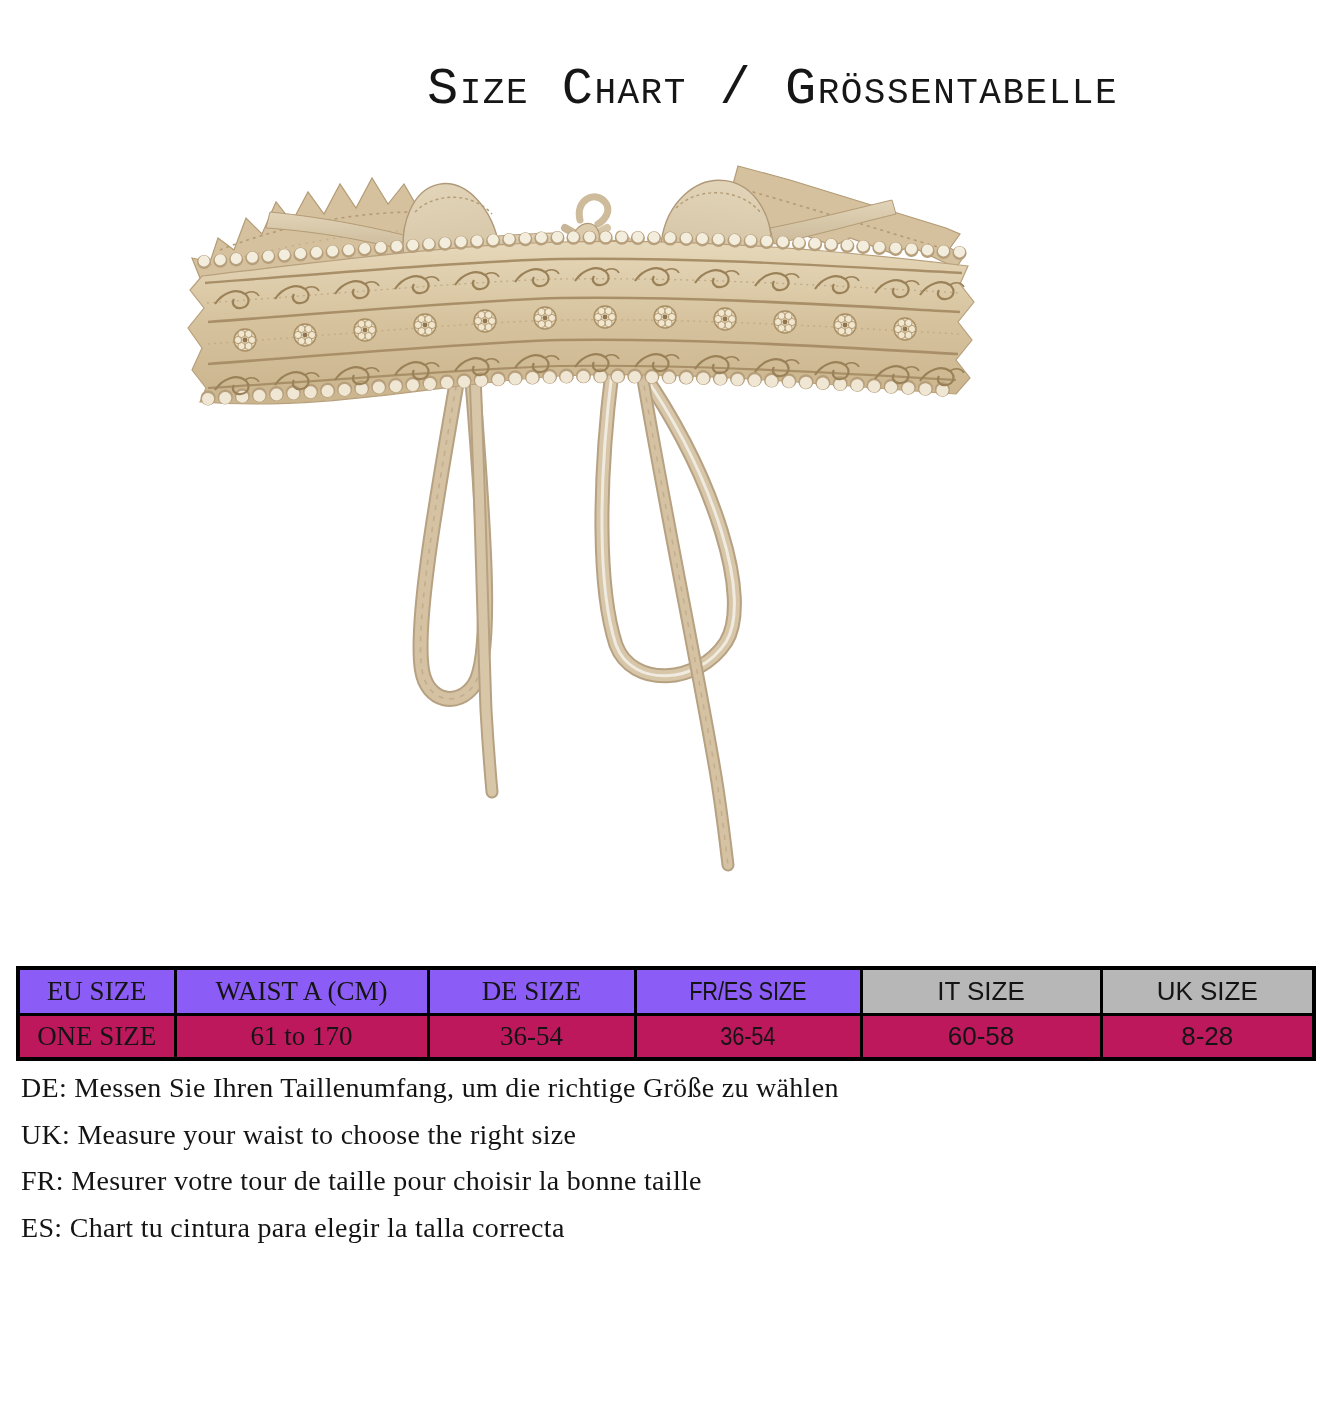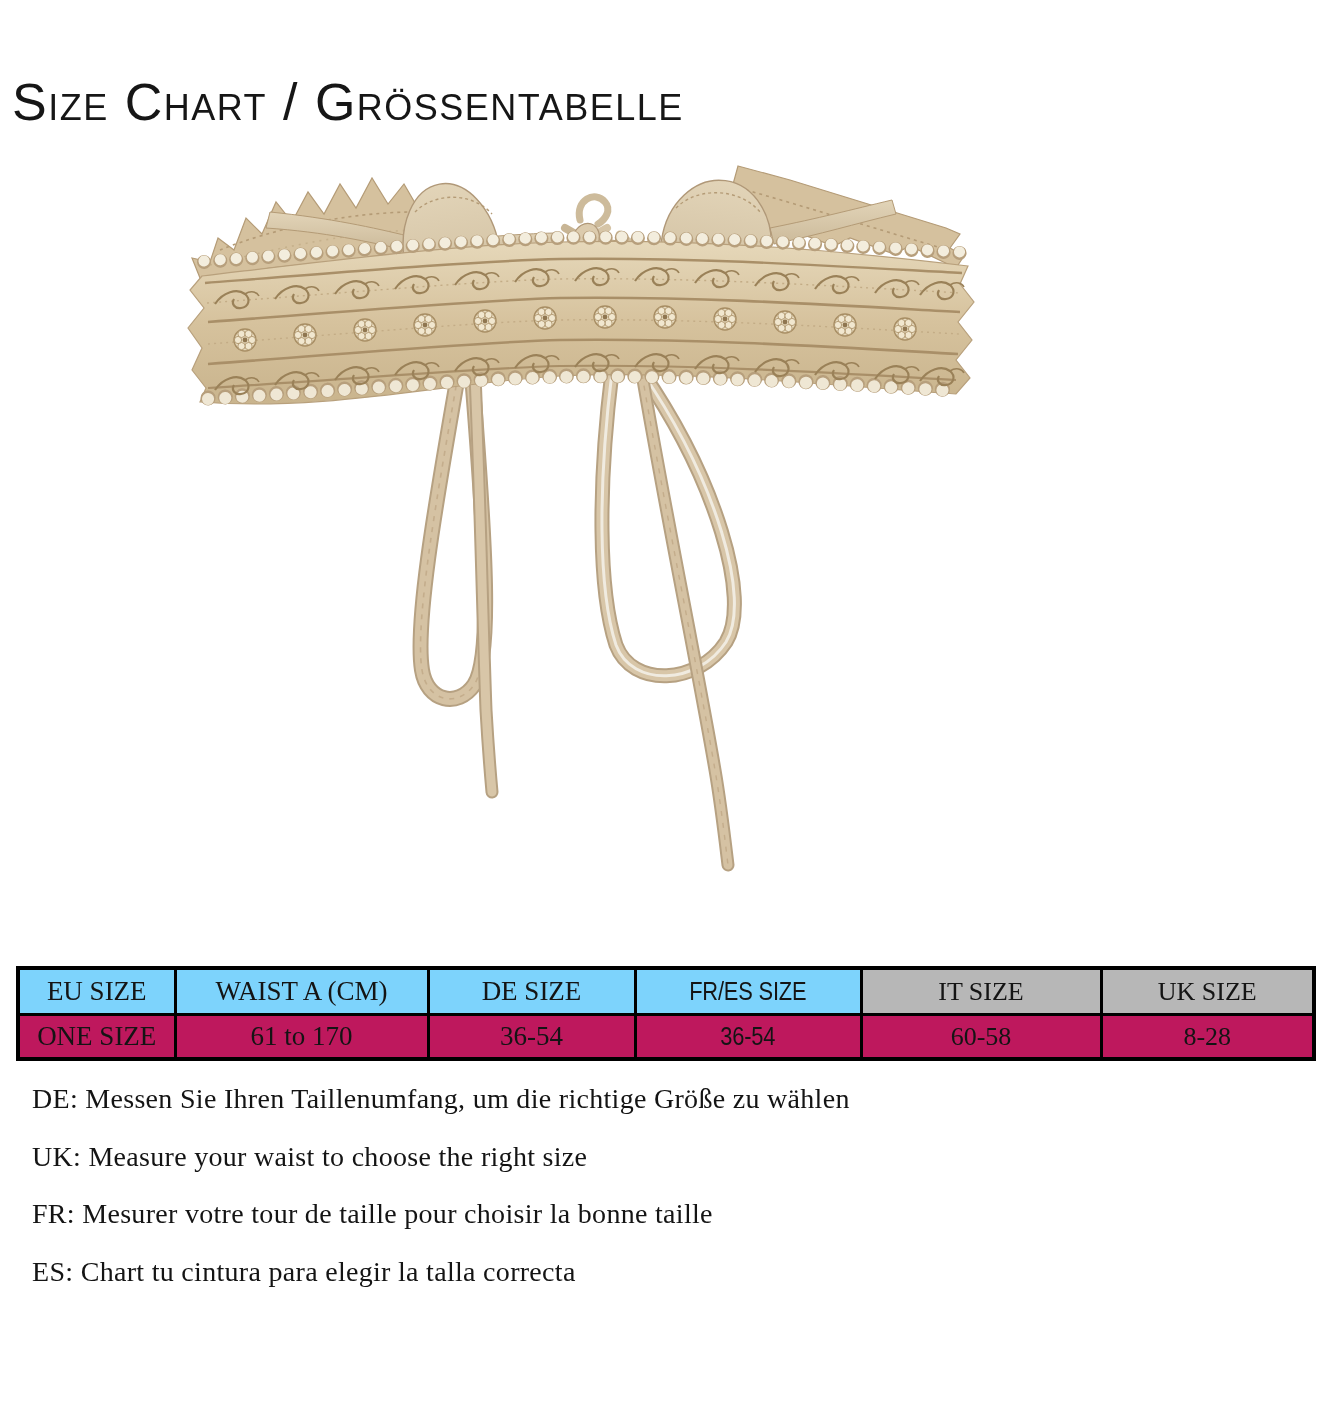--- a/index.html
+++ b/index.html
@@ -3,51 +3,51 @@
 <meta charset="utf-8">
 <style>
   html,body{margin:0;padding:0;background:#ffffff;}
   .page{
     position:relative; width:1332px; height:1401px;
     background:#ffffff; overflow:hidden;
     font-family:"Liberation Serif", serif; color:#141414;
   }
   
   .title{
-    position:absolute; top:60px; left:0; width:1118px; margin:12px;
-    text-align:left;
-    font-family:Liberation Sans, sans-serif;
+    position:absolute; top:60px; left:0; width:1118px; margin:0;
+    text-align:right;
+    font-family:Liberation Mono, monospace;
     font-variant:small-caps;
     font-weight:normal;
     font-size:52px; letter-spacing:1.5px; color:#161616;
   }
   
   .belt{ position:absolute; left:150px; top:150px; width:850px; height:810px; }
   
   table.size{
     position:absolute; left:16px; top:966px; width:1296px;
     border-collapse:collapse; table-layout:fixed;
     border:4px solid #000;
   }
   table.size th, table.size td{
     border:3px solid #000; text-align:center; vertical-align:middle;
     padding:0; overflow:hidden; white-space:nowrap;
   }
   table.size th{ height:43px; font-weight:normal; }
   table.size td{ height:41px; background:#be185d; }
-  th.hl{ background:#7dd3fc; }
+  th.hl{ background:#8b5cf6; }
   th.hd{ background:#b7b7b7; }
   .f-serif{ font-family:"Liberation Serif", serif; font-size:27px; }
-  .f-sans{ font-family:Liberation Serif, serif; font-size:26px; }
+  .f-sans{ font-family:Liberation Sans, sans-serif; font-size:26px; }
   .f-narrow{ font-family:"Liberation Sans", sans-serif; font-size:26px;margin-top:44px; }
   .f-narrow .sq{ display:inline-block; transform:scaleX(.84); transform-origin:center; letter-spacing:-.2px;}
   
   .notes{ position:absolute; left:20px; top:1064px; width:1290px; }
   .notes p{
-    margin:12px; font-family:"Liberation Serif", serif;
+    margin:1px; font-family:"Liberation Serif", serif;
     font-size:28px; letter-spacing:.3px; line-height:45.5px; color:#141414;
   }
 </style>
 </head>
 <body>
 
 <div class="page">
 
   <h1 class="title">Size Chart / Grössentabelle</h1>
 

